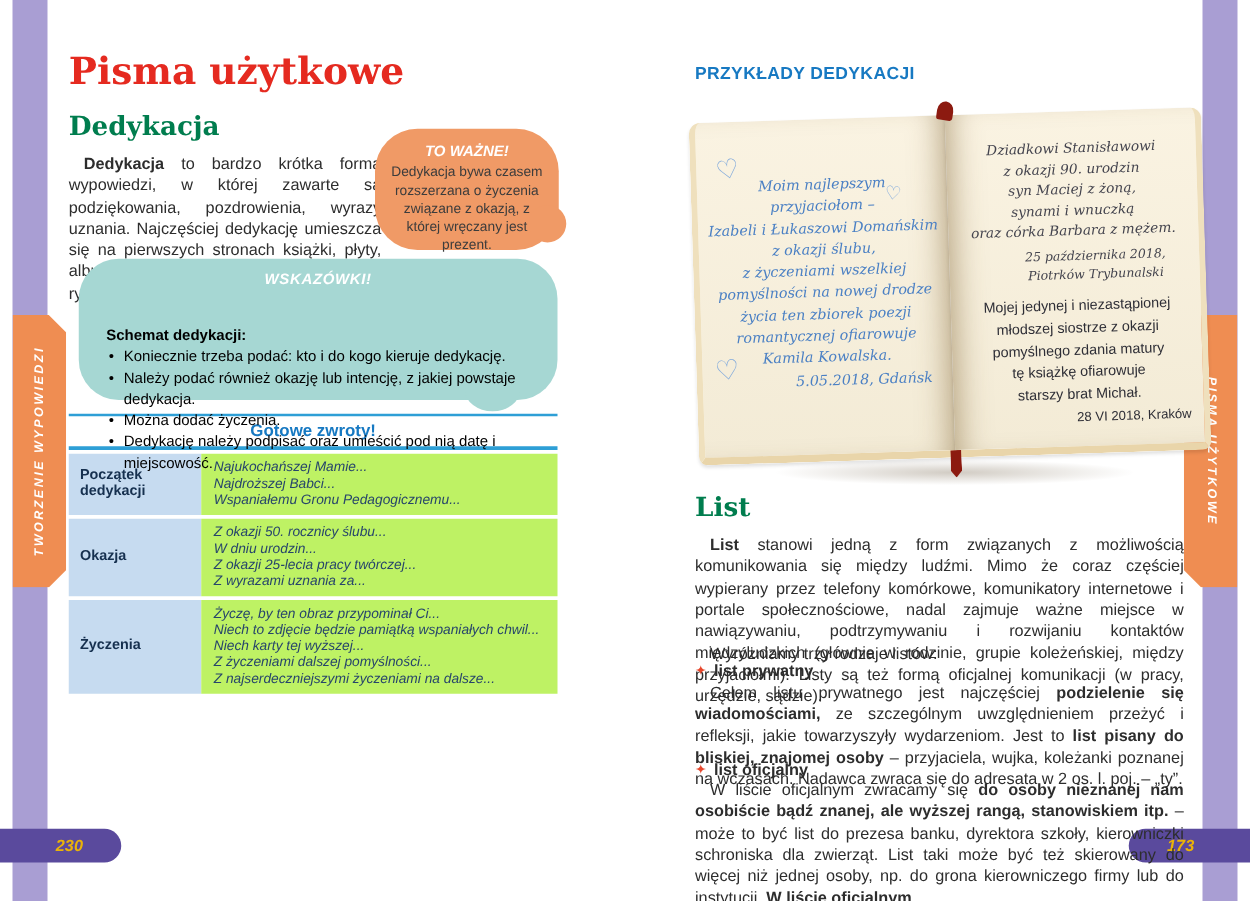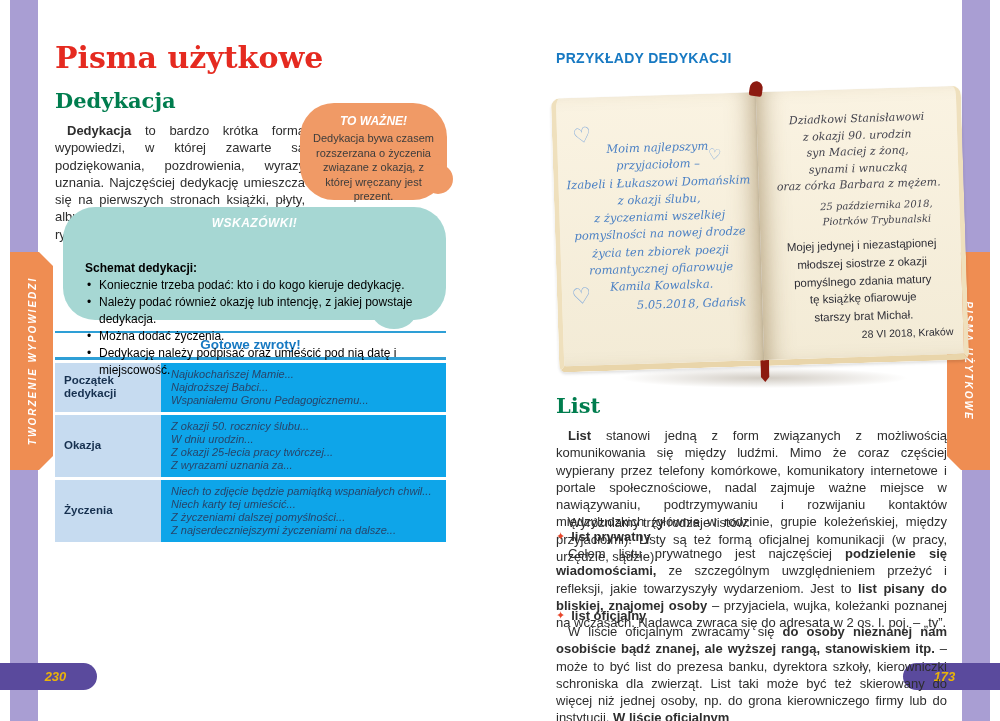--- a/index.html
+++ b/index.html
@@ -64,21 +64,21 @@
   .tips-item .dot{position:absolute;left:2px;top:0;}
 
   
   .tbl{position:absolute;left:55px;top:331px;width:391px;}
   .tbl-rule{height:2px;background:#2e9fd6;}
   .tbl-rule.thick{height:3px;}
   .tbl-title{text-align:center;font-weight:bold;font-size:13.5px;color:#1779c2;padding:4px 0 5px;}
   .tbl-row{display:flex;margin-top:3px;}
   .tbl-label{width:106px;background:#c6dbf0;color:#16304f;font-weight:bold;font-size:11.5px;
              display:flex;align-items:center;padding:0 6px 0 9px;box-sizing:border-box;line-height:1.2;}
-  .tbl-cells{flex:1;background:#0ea5e9;color:#27456b;font-style:italic;font-size:11px;
+  .tbl-cells{flex:1;background:#bef264;color:#27456b;font-style:italic;font-size:11px;
              padding:5px 10px;line-height:1.18;}
 
   
   .book{position:absolute;left:550px;top:78px;width:428px;height:316px;}
   .book-shadow{position:absolute;left:14px;right:14px;bottom:2px;height:28px;
                background:radial-gradient(ellipse 50% 50% at 50% 50%,rgba(90,70,40,.28),rgba(90,70,40,0) 72%);}
   .book-rot{position:absolute;left:0;top:0;right:0;bottom:16px;transform:rotate(-1.8deg);}
   .bpage{position:absolute;top:14px;width:200px;height:268px;background:linear-gradient(#faf3e2,#f3ebd6);}
   .bpage.lft{left:5px;border-radius:9px 2px 2px 7px;border-bottom:6px solid #e9d5aa;border-left:5px solid #efe0bd;
              box-shadow:inset -20px 0 24px -16px rgba(120,90,40,.5),0 2px 3px rgba(0,0,0,.12);}
@@ -159,22 +159,23 @@
         <div>Z okazji 50. rocznicy ślubu...</div>
         <div>W dniu urodzin...</div>
         <div>Z okazji 25-lecia pracy twórczej...</div>
         <div>Z wyrazami uznania za...</div>
       </div>
     </div>
 
     <div class="tbl-row">
       <div class="tbl-label">Życzenia</div>
       <div class="tbl-cells">
+        <div>Życzę, by ten obraz przypominał Ci...</div>
         <div>Niech to zdjęcie będzie pamiątką wspaniałych chwil...</div>
-        <div>Niech karty tej umieścić...</div>
+        <div>Niech karty tej wyższej...</div>
         <div>Z życzeniami dalszej pomyślności...</div>
         <div>Z najserdeczniejszymi życzeniami na dalsze...</div>
       </div>
     </div>
   </div>
 
   <div class="blue-heading">PRZYKŁADY DEDYKACJI</div>
 
   <div class="book">
     <div class="book-shadow"></div>

